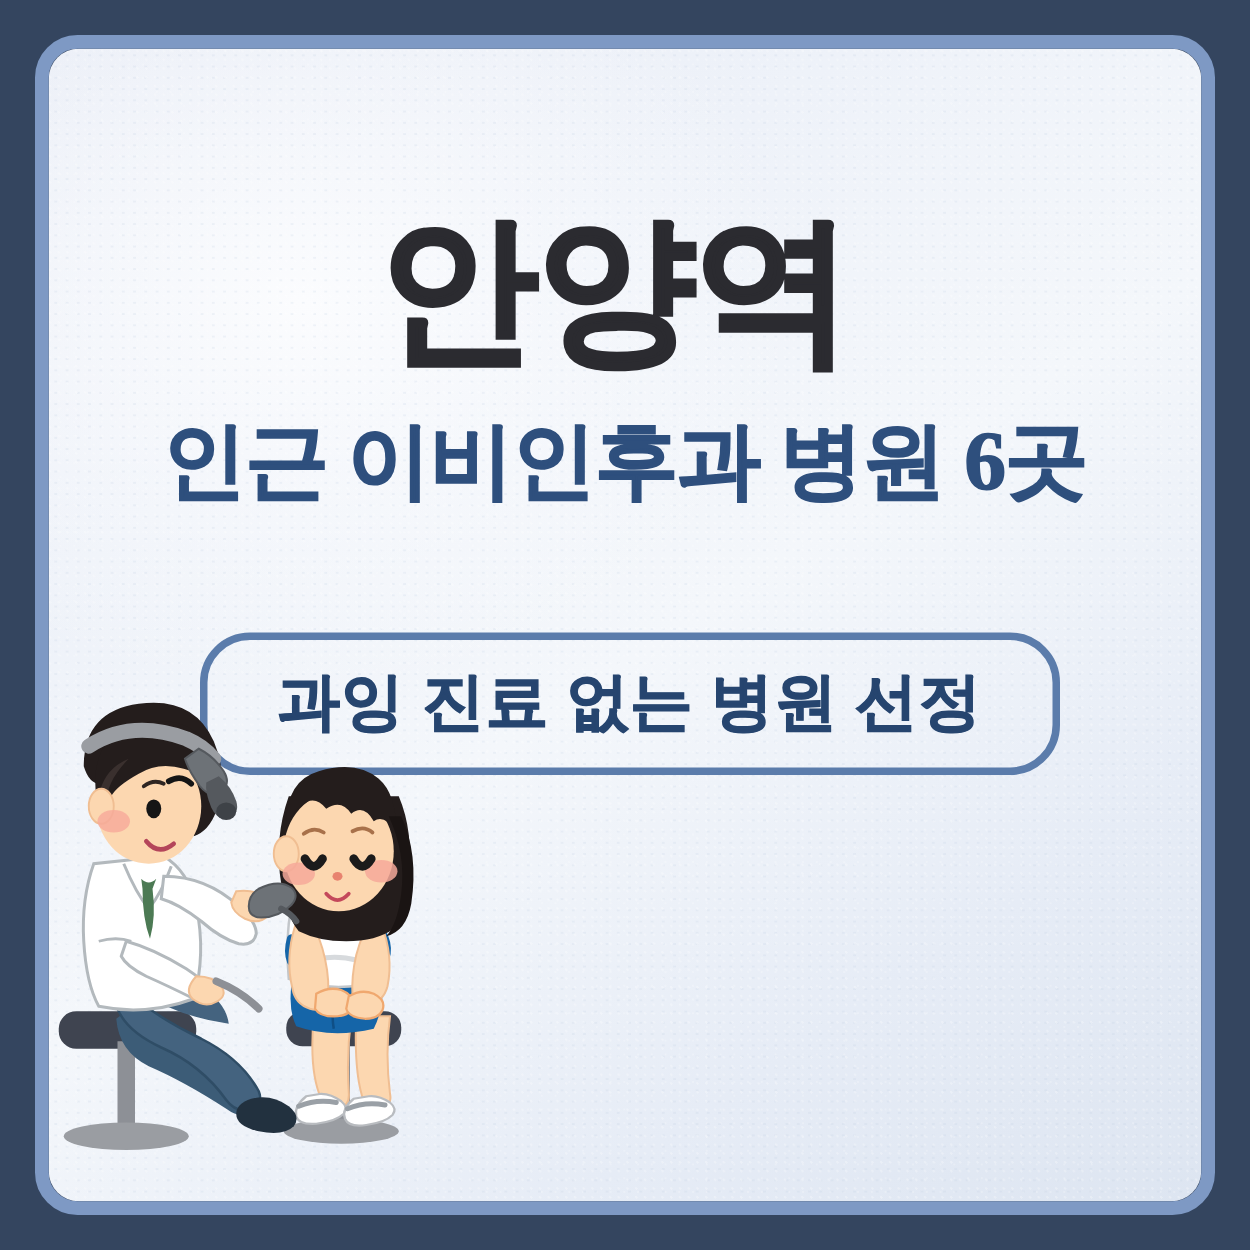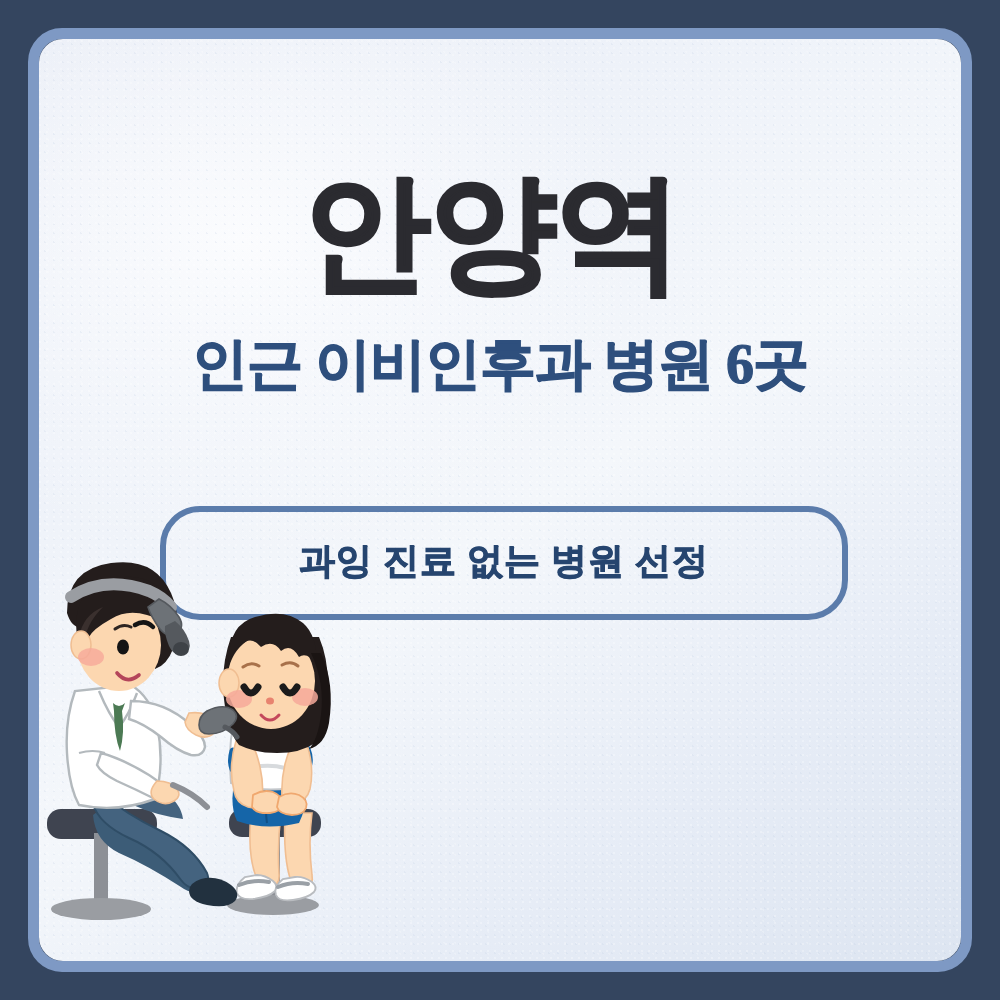--- a/index.html
+++ b/index.html
@@ -85,21 +85,21 @@
     font-family: "Liberation Sans", "DejaVu Sans", sans-serif;
     -webkit-text-stroke: 3px #2b2b30;
   }
 
   .subtitle {
     position: absolute;
     left: 0;
     right: 0;
     top: 336px;
     text-align: center;
-    font-size: 56px;
+    font-size: 67px;
     line-height: 1;
     font-weight: 700;
     letter-spacing: -1px;
     color: #2e4f7d;
     font-family: "Liberation Serif", "DejaVu Serif", serif;
     -webkit-text-stroke: 1.2px #2e4f7d;
   }
 
   .badge {
     position: absolute;
@@ -109,21 +109,21 @@
     height: 114px;
     box-sizing: border-box;
     border: 6px solid #5b7cab;
     border-radius: 40px;
     background: transparent;
     display: flex;
     align-items: center;
     justify-content: center;
   }
   .badge-text {
-    font-size: 36px;
+    font-size: 50px;
     line-height: 1;
     font-weight: 700;
     letter-spacing: 1px;
     color: #26456f;
     font-family: "Liberation Serif", "DejaVu Serif", serif;
     -webkit-text-stroke: 1px #26456f;
     padding-bottom: 4px;
   }
 
   

